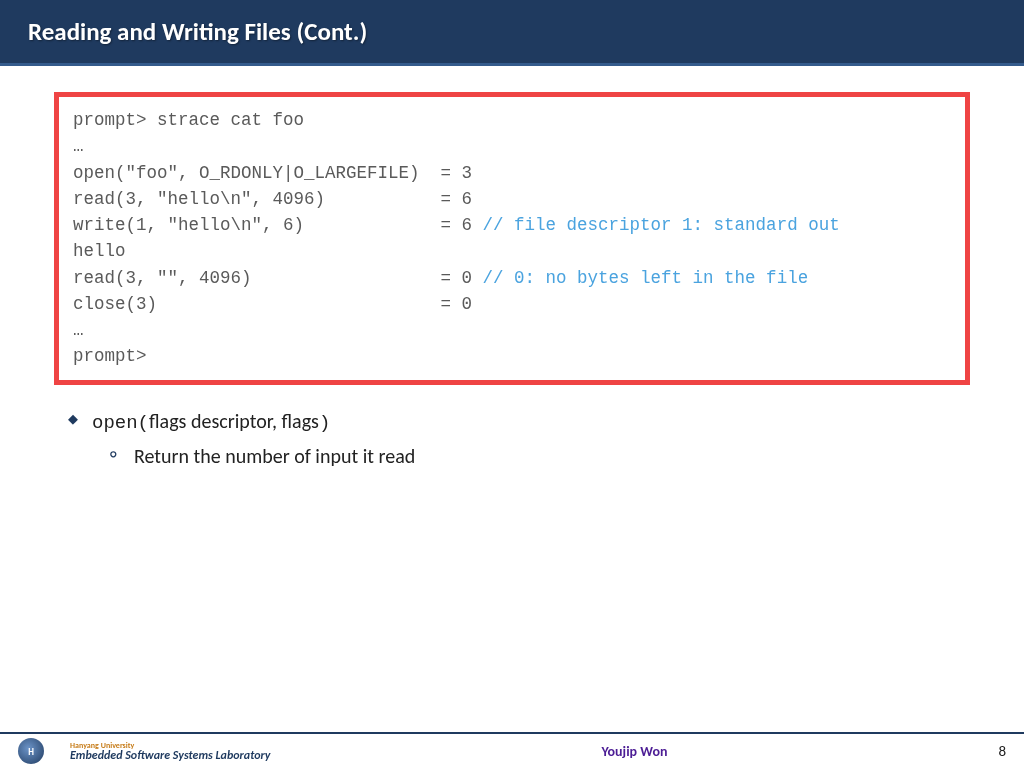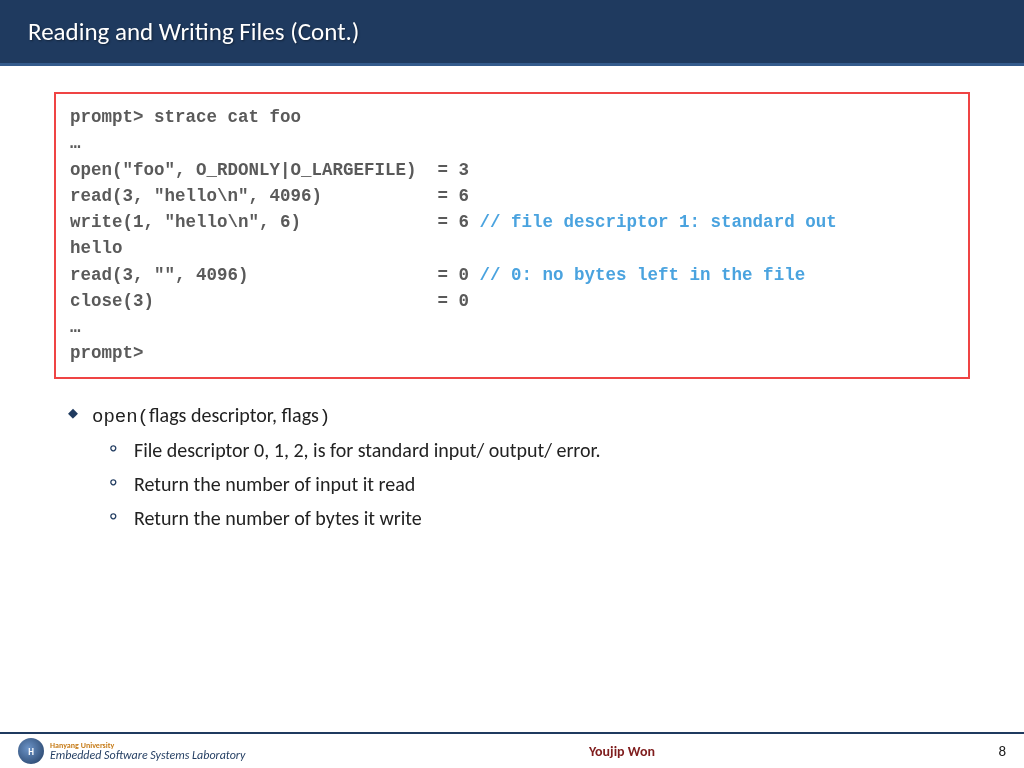--- a/index.html
+++ b/index.html
@@ -12,35 +12,34 @@
   overflow: hidden;
 }
 .header {
   background: #1f3a5f;
   color: #fff;
   padding: 16px 28px;
   border-bottom: 3px solid #345b8c;
 }
 .header h1 {
   font-size: 25px;
-  font-weight: 400;
+  font-weight: 700;
   text-shadow: 1px 1px 2px rgba(0,0,0,0.4);
 }
 .content {
   padding: 26px 54px 0 54px;
 }
 .codebox {
-  border: 2px solid #ef4444;
+  border: 5px solid #ef4444;
   padding: 10px 14px;
   font-family: "Courier New", monospace;
   font-size: 17.5px;
   line-height: 1.5;
   color: #5a5a5a;
   white-space: pre;
-  font-weight: bold;
 }
 .comment { color: #4aa3df; }
 .bullets {
   margin-top: 24px;
   font-size: 20px;
   color: #222;
 }
 .b1 {
   margin: 10px 0 10px 14px;
   position: relative;
@@ -90,24 +89,24 @@
   height: 26px;
   border-radius: 50%;
   background: radial-gradient(circle at 40% 40%, #6b93c7, #1f3a5f);
   display: flex;
   align-items: center;
   justify-content: center;
   color: #fff;
   font-size: 9px;
   font-weight: bold;
 }
-.lab-text { line-height: 1; }
+.lab-text { line-height: 1; margin-left: 20px; }
 .lab-top { font-size: 8px; color: #c77d1a; font-weight: bold; }
-.lab-bot { font-size: 12px; color: #1f3a5f; font-weight: normal; font-style: italic; }
-.footer-center { flex: 1; text-align: center; font-size: 14px; font-weight: bold; color: #7f1d1d; }
+.lab-bot { font-size: 12px; color: #1f3a5f; font-weight: bold; font-style: italic; }
+.footer-center { flex: 1; text-align: center; font-size: 14px; font-weight: bold; color: #4c1d95; }
 .footer-right { font-size: 15px; color: #222; }
 </style>
 </head>
 <body>
 
 <div class="header">
   <h1>Reading and Writing Files (Cont.)</h1>
 </div>
 
 <div class="content">
@@ -120,25 +119,23 @@
 <span>hello</span>
 <span>read(3, "", 4096)                  = 0 </span><span class="comment">// 0: no bytes left in the file</span>
 <span>close(3)                           = 0</span>
 <span>…</span>
 <span>prompt&gt;</span></div>
 
   <div class="bullets">
     <div class="b1">
       <span class="mono">open(</span><span>flags descriptor, flags</span><span class="mono">)</span>
     </div>
-    <div class="b2">File descriptor 0, 1, 2, is for standard input/ output/ error.</div>
 
     <div class="b2">Return the number of input it read</div>
 
-    <div class="b2">Return the number of bytes it write</div>
   </div>
 
 </div>
 
 <div class="footer">
   <div class="footer-left">
     <div class="logo">H</div>
     <div class="lab-text">
       <div class="lab-top">Hanyang University</div>
       <div class="lab-bot">Embedded Software Systems Laboratory</div>

